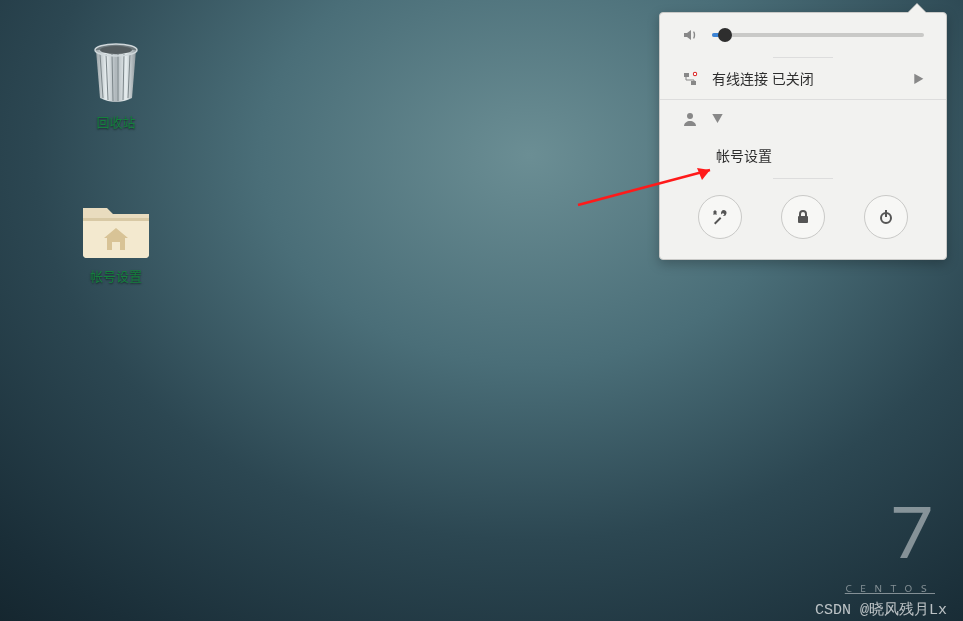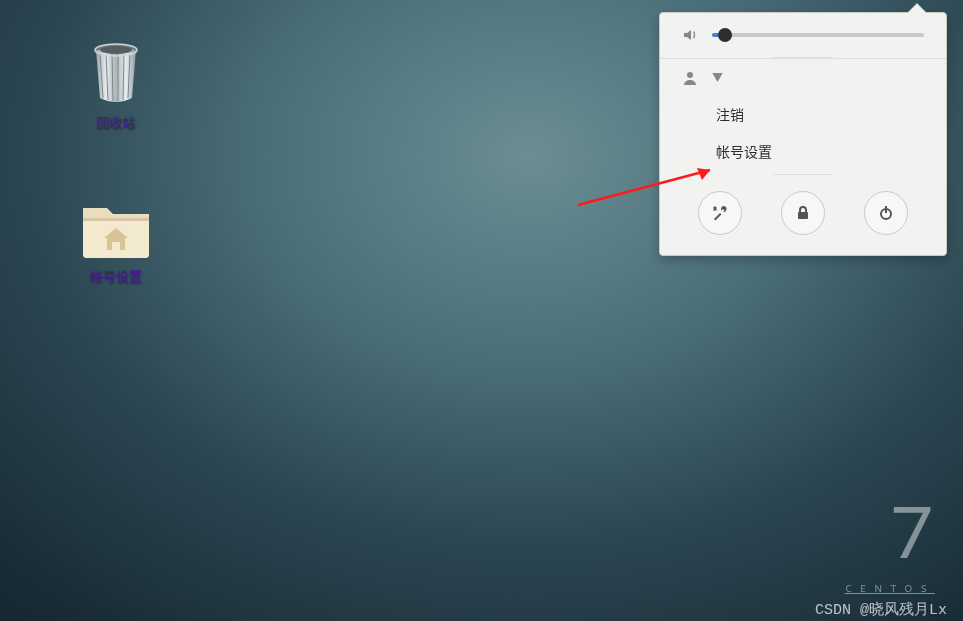--- a/index.html
+++ b/index.html
@@ -4,21 +4,21 @@
   <style>
     * { margin: 0; padding: 0; box-sizing: border-box; }
     body {
       width: 963px; height: 621px; overflow: hidden;
       font-family: "Cantarell","Noto Sans CJK SC","Microsoft YaHei",sans-serif;
       position: relative;
       background: radial-gradient(ellipse 900px 700px at 55% 25%, #6b8e94 0%, #4a6e78 30%, #2c4752 55%, #1a2e38 80%, #0f1d24 100%);
     }
     
     .desktop { position: absolute; inset: 0; }
-    .dicon { position: absolute; width: 100px; text-align: center; color: #4c1d95; font-size: 13px; cursor: pointer; }
+    .dicon { position: absolute; width: 100px; text-align: center; color: #15803d; font-size: 13px; cursor: pointer; }
     .dicon .label { margin-top: 6px; text-shadow: 0 1px 2px rgba(0,0,0,.6); }
     .trash-wrap { top: 36px; left: 66px; }
     .home-wrap  { top: 196px; left: 66px; }
     .icon-svg { display:block; margin: 0 auto; }
     
     .popover {
       position: absolute; top: 12px; right: 16px; width: 288px;
       background: #f2f2f0; border: 1px solid #c9c9c7; border-radius: 4px;
       box-shadow: 0 4px 12px rgba(0,0,0,.25);
       color: #2e2e2e; font-size: 14px;
@@ -112,31 +112,39 @@
           <path fill="currentColor" d="M2 6h3l4-3v10l-4-3H2z"></path>
           <path fill="currentColor" d="M11 5c1 .8 1 5.2 0 6l1 .8c1.6-1.3 1.6-6.3 0-7.6z"></path>
         </svg>
       <div class="vol-track">
         <div class="vol-fill" style="width: 6%;"></div>
         <div class="vol-thumb" style="left: 6%;"></div>
       </div>
     </div>
     <div class="sep-inner"></div>
 
+    <div class="row">
+      <svg class="gicon" viewBox="0 0 16 16">
+          <rect x="2" y="2" width="5" height="4" fill="currentColor"></rect>
+          <rect x="9" y="10" width="5" height="4" fill="currentColor"></rect>
+          <path d="M4 6v3h8v1" stroke="currentColor" fill="none"></path>
+          <circle cx="13" cy="3" r="2.2" fill="#d33"></circle>
+          <path d="M12 2l2 2M14 2l-2 2" stroke="#fff" stroke-width="1"></path>
+        </svg>
+      <span class="grow">有线连接 已关闭</span>
+      <span class="chev">▶</span>
+    </div>
     <div class="sep"></div>
 
     <div class="row">
       <svg class="gicon" viewBox="0 0 16 16">
           <circle cx="8" cy="5" r="3" fill="currentColor"></circle>
           <path d="M2 15c0-3 3-5 6-5s6 2 6 5z" fill="currentColor"></path>
         </svg>
       <span class="chev">▼</span>
-    </div>
-    <div class="subitem">
-      <span>注销</span>
     </div>
     <div class="subitem">
       <span>帐号设置</span>
     </div>
     <div class="sep-inner"></div>
 
     <div class="btn-row">
       <div class="cbtn">
         <svg width="18" height="18" viewBox="0 0 18 18">
             <path fill="currentColor" d="M3 15l6-6 1.4 1.4-6 6zM13 2a3 3 0 0 0-2.6 4.5L12 5l1.4 1.4L11.9 8A3 3 0 1 0 13 2z"></path>

